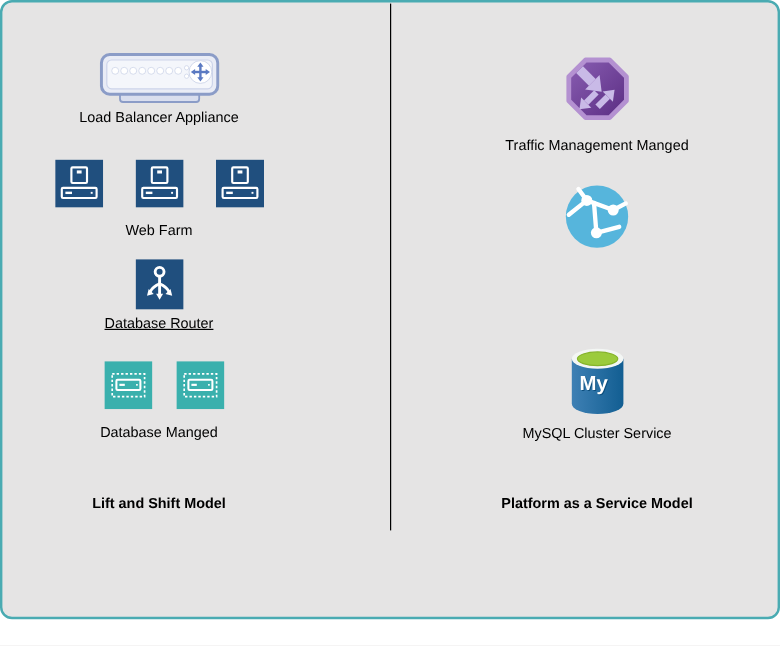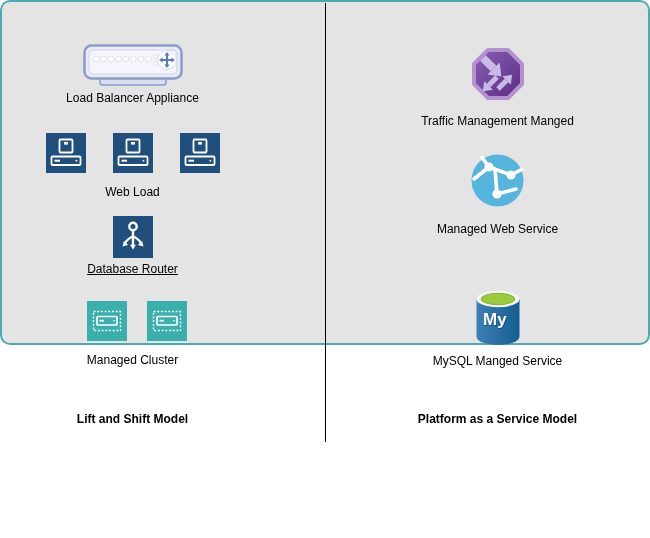--- a/index.html
+++ b/index.html
@@ -3,21 +3,21 @@
 <meta charset="utf-8">
 <style>
   html,body{margin:0;padding:0;}
   body{
     width:650px;height:538px;background:#ffffff;
     font-family:"Liberation Sans",sans-serif;color:#000;
     position:relative;overflow:hidden;
   }
   .canvas{position:absolute;left:0;top:0;width:650px;height:538px;}
   .container{
-    position:absolute;left:0;top:0;width:650px;height:345px;
+    position:absolute;left:0;top:0;width:650px;height:516px;
     background:#E5E4E4;border:2px solid #4AABB2;border-radius:10px;
     box-sizing:border-box;
   }
   .divider{
     position:absolute;left:323px;top:1px;width:1px;height:439px;
     background:#000;
   }
   .group{
     position:absolute;display:flex;flex-direction:column;align-items:center;
     width:325px;
@@ -93,21 +93,21 @@
         </svg>
         <svg width="40" height="40" viewBox="0 0 40 40">
           <rect width="40" height="40" fill="#204F7E"></rect>
           <rect x="13.5" y="6.5" width="13" height="13" rx="1" fill="none" stroke="#fff" stroke-width="1.8"></rect>
           <rect x="18" y="9" width="4" height="2.6" fill="#fff"></rect>
           <rect x="5.5" y="23.5" width="29" height="8.5" rx="1" fill="none" stroke="#fff" stroke-width="1.8"></rect>
           <rect x="8.5" y="26.7" width="5.5" height="2" fill="#fff"></rect>
           <rect x="29.6" y="26.9" width="1.6" height="1.6" fill="#fff"></rect>
         </svg>
       </div>
-      <div class="item-label" style="margin-top:13px;">Web Load</div>
+      <div class="item-label" style="margin-top:13px;">Web Farm</div>
     </div>
 
     <div class="group left" style="top:214px;">
       <svg width="40" height="42" viewBox="0 0 40 42">
         <rect width="40" height="42" fill="#204F7E"></rect>
         <g stroke="#fff" stroke-width="2.4" fill="none" stroke-linecap="round">
           <circle cx="20" cy="10.5" r="3.7"></circle>
           <path d="M20 14.5 V29"></path>
           <path d="M20 20.5 C16 22 13.5 24.5 12.2 27"></path>
           <path d="M20 20.5 C24 22 26.5 24.5 27.8 27"></path>
@@ -131,21 +131,21 @@
           <rect x="26.4" y="19" width="1.4" height="1.4" fill="#fff"></rect>
         </svg>
         <svg width="40" height="40" viewBox="0 0 40 40">
           <rect width="40" height="40" fill="#3AB0AD"></rect>
           <rect x="6.5" y="10.5" width="27" height="19" fill="none" stroke="#fff" stroke-width="1.4" stroke-dasharray="2 1.7"></rect>
           <rect x="10" y="15.5" width="20" height="8.5" rx="1" fill="none" stroke="#fff" stroke-width="1.7"></rect>
           <rect x="12.5" y="18.8" width="4.5" height="1.8" fill="#fff"></rect>
           <rect x="26.4" y="19" width="1.4" height="1.4" fill="#fff"></rect>
         </svg>
       </div>
-      <div class="item-label" style="margin-top:13px;">Managed Cluster</div>
+      <div class="item-label" style="margin-top:13px;">Database Manged</div>
     </div>
 
     <div class="panel-title left">Lift and Shift Model</div>
 
     <div class="group right" style="top:45px;">
       <svg width="54" height="54" viewBox="0 0 54 54">
         <defs>
           <linearGradient id="tmg" x1="0" y1="0" x2="1" y2="1">
             <stop offset="0" stop-color="#8A5FB3"></stop>
               <stop offset="1" stop-color="#5A2C82"></stop>
@@ -180,36 +180,35 @@
           <path d="M40 21 L50.5 15.5"></path>
           <path d="M24 15.2 L26 40"></path>
           <path d="M26 40 L45 35"></path>
         </g>
         <g fill="#fff">
           <circle cx="18" cy="13" r="4.6"></circle>
           <circle cx="40" cy="21" r="4.6"></circle>
           <circle cx="26" cy="40" r="4.6"></circle>
         </g>
       </svg>
-      <div class="item-label" style="margin-top:16px;">Managed Web Service</div>
     </div>
 
     <div class="group right" style="top:287px;">
       <svg width="46" height="58" viewBox="0 0 46 58">
         <defs>
           <linearGradient id="myg" x1="0" y1="0" x2="1" y2="0">
             <stop offset="0" stop-color="#3E80B4"></stop>
               <stop offset="1" stop-color="#125E92"></stop>
           </linearGradient>
         </defs>
         <path d="M1.5 10 V47.5 A21.5 8.5 0 0 0 44.5 47.5 V10 Z" fill="url(#myg)"></path>
         <ellipse cx="23" cy="10" rx="21.5" ry="8.3" fill="#F3F6F4"></ellipse>
         <ellipse cx="23" cy="10" rx="16.8" ry="5.7" fill="#9BCB3C" stroke="#85B32A" stroke-width="1"></ellipse>
         <text x="8.8" y="36.8" font-size="17" font-weight="bold" fill="#0D4F7E" font-family="'Liberation Sans',sans-serif">My</text>
         <text x="8" y="36" font-size="17" font-weight="bold" fill="#FFFFFF" font-family="'Liberation Sans',sans-serif">My</text>
       </svg>
-      <div class="item-label" style="margin-top:8px;">MySQL Manged Service</div>
+      <div class="item-label" style="margin-top:8px;">MySQL Cluster Service</div>
     </div>
 
     <div class="panel-title right">Platform as a Service Model</div>
 
   </div>
 </div>
 
 </body></html>

